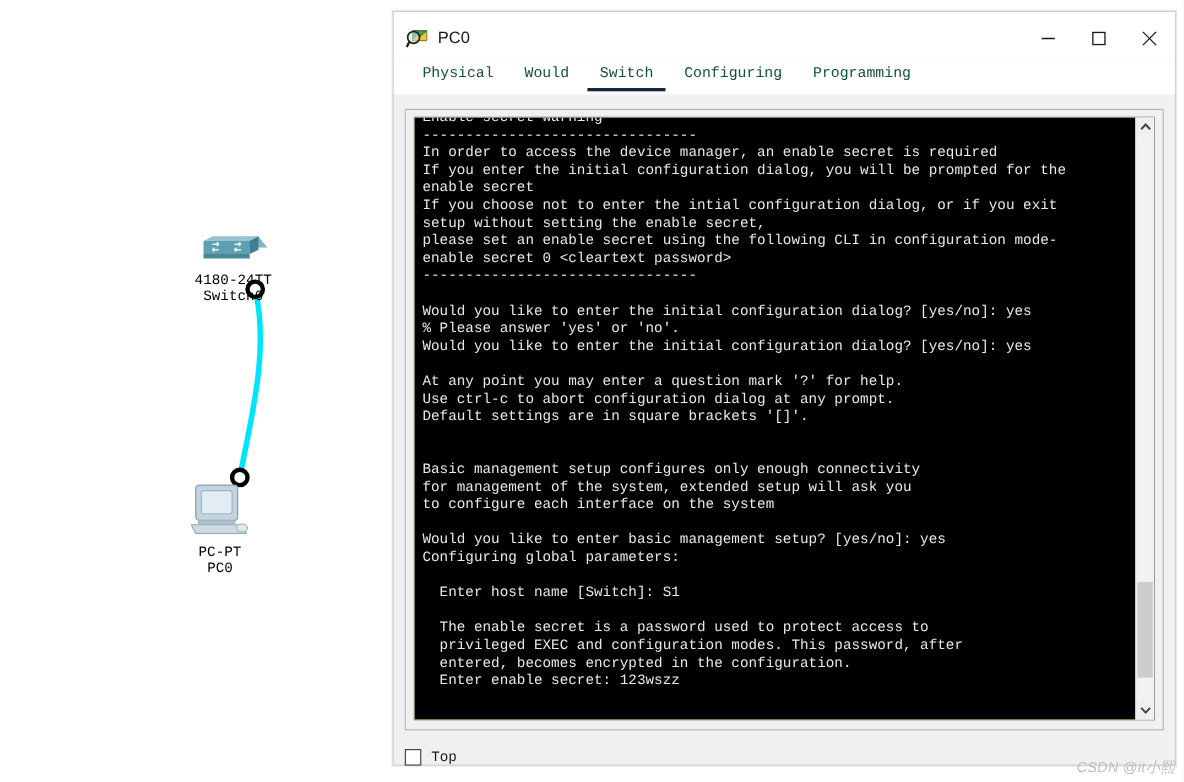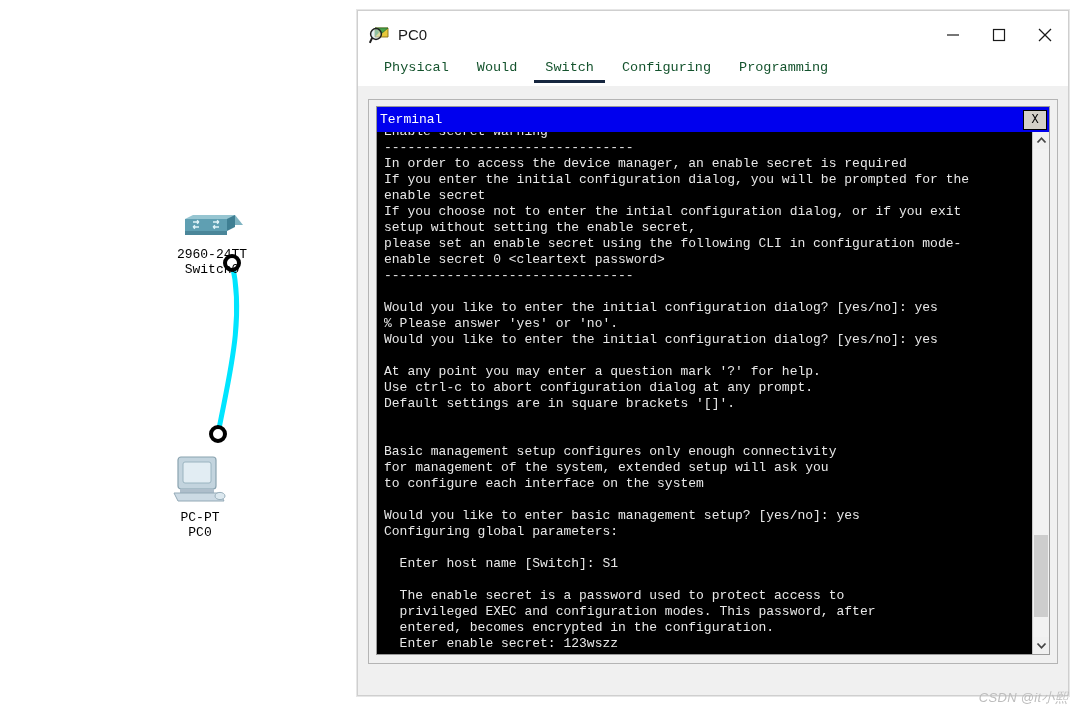--- a/index.html
+++ b/index.html
@@ -25,21 +25,21 @@
   .device {
     position: absolute;
     text-align: center;
     font-family: "Liberation Mono", monospace;
     font-size: 13px;
     color: #000;
     line-height: 15px;
     white-space: nowrap;
   }
   #switch-device { left: 152px; top: 205px; width: 120px; }
-  #pc-device     { left: 145px; top: 453px; width: 110px; }
+  #pc-device     { left: 145px; top: 437px; width: 110px; }
 
   .dev-label { display: block; }
 
   
   .switch-icon {
     width: 62px; height: 40px;
     margin: 0 auto 2px auto;
     position: relative;
   }
   
@@ -274,21 +274,21 @@
         <polygon points="46,14 54,10 54,22 46,26" fill="#3f7f93"></polygon>
         <polygon points="4,26 46,26 46,30 4,30" fill="#4a8699"></polygon>
         <g stroke="#dff3f8" stroke-width="1.4" fill="none">
           <path d="M12,17 l6,0 M18,17 l-2,-1.6 M18,17 l-2,1.6"></path>
           <path d="M32,17 l6,0 M38,17 l-2,-1.6 M38,17 l-2,1.6"></path>
           <path d="M18,22 l-6,0 M12,22 l2,-1.6 M12,22 l2,1.6"></path>
           <path d="M38,22 l-6,0 M32,22 l2,-1.6 M32,22 l2,1.6"></path>
         </g>
       </svg>
     </div>
-    <span class="dev-label">2960-24TT</span>
+    <span class="dev-label">4180-24TT</span>
     <span class="dev-label">Switch0</span>
   </div>
 
   <div class="device" id="pc-device">
     <div class="pc-icon">
       <svg width="60" height="56" viewBox="0 0 60 56">
         <rect x="8" y="4" width="38" height="32" rx="3" fill="#c3d4de" stroke="#8aa3b0" stroke-width="1.2"></rect>
         <rect x="13" y="9" width="28" height="21" rx="2" fill="#e2edf3" stroke="#9ab4c0" stroke-width="1"></rect>
         <rect x="10" y="36" width="34" height="4" fill="#aebecb"></rect>
         <polygon points="4,40 50,40 54,48 8,48" fill="#ccdae4" stroke="#93a9b6" stroke-width="1"></polygon>
@@ -338,24 +338,20 @@
     <div class="tab">Physical</div>
     <div class="tab">Would</div>
     <div class="tab active">Switch</div>
     <div class="tab">Configuring</div>
     <div class="tab">Programming</div>
   </div>
 
   <div id="content-panel">
     <div id="terminal-window">
 
-      <div id="terminal-titlebar">
-        <span id="terminal-title">Terminal</span>
-        <div id="terminal-close">X</div>
-      </div>
 
       <div id="terminal-body">
         <div id="terminal-text"><span class="clip-top">Enable secret warning</span><span>--------------------------------
 In order to access the device manager, an enable secret is required
 If you enter the initial configuration dialog, you will be prompted for the
 enable secret
 If you choose not to enter the intial configuration dialog, or if you exit
 setup without setting the enable secret,
 please set an enable secret using the following CLI in configuration mode-
 enable secret 0 &lt;cleartext password&gt;
@@ -396,15 +392,19 @@
           <div class="sb-arrow">
             <svg width="11" height="9" viewBox="0 0 11 9">
                 <polyline points="1.5,2.5 5.5,6.8 9.5,2.5" fill="none" stroke="#444" stroke-width="1.8"></polyline>
               </svg>
           </div>
         </div>
       </div>
     </div>
   </div>
 
+  <div id="bottom-bar">
+    <div id="top-checkbox"></div>
+    <span id="top-label">Top</span>
+  </div>
 </div>
 
 <div id="watermark">CSDN @it小熙</div>
 
 </body></html>

